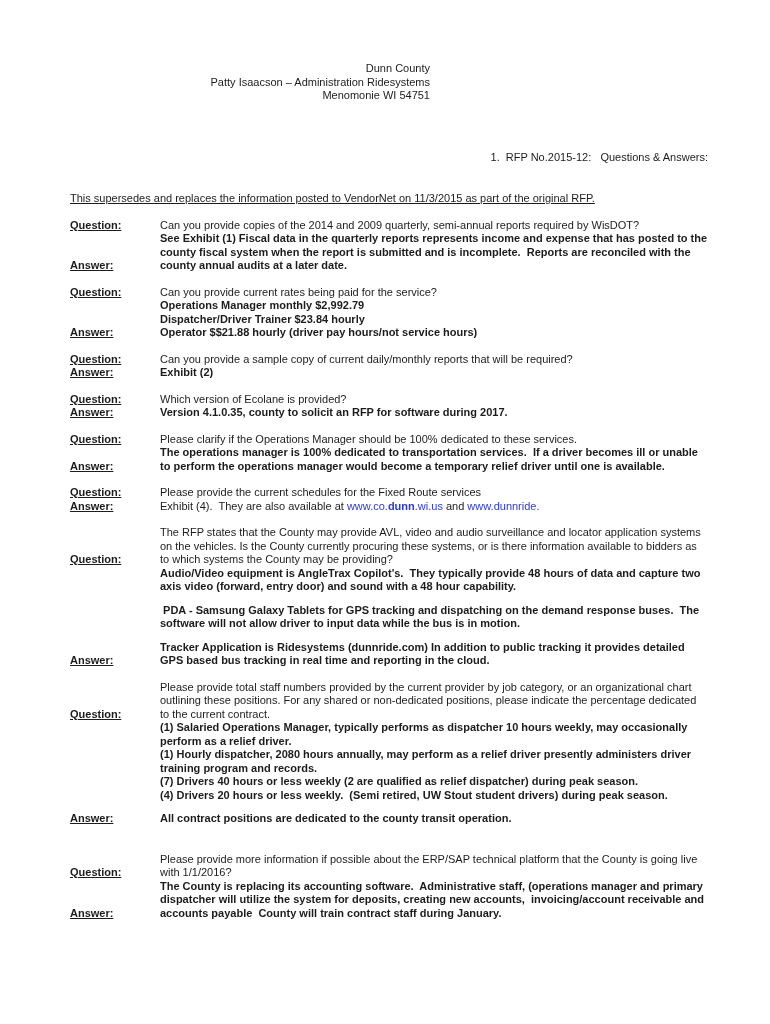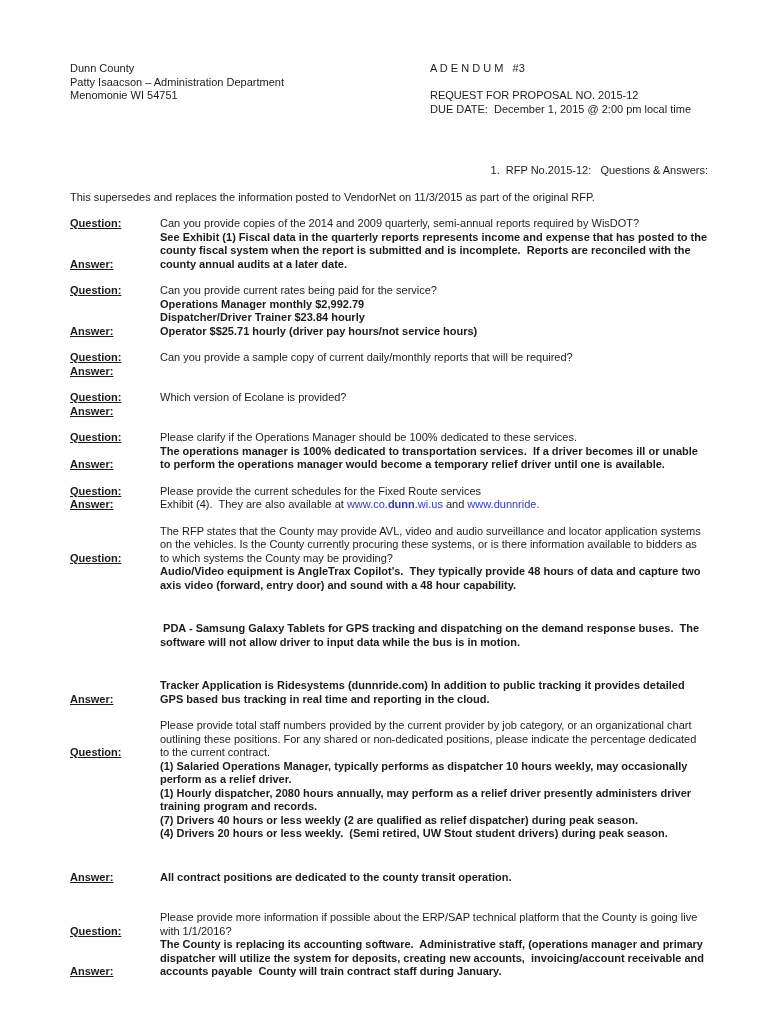--- a/index.html
+++ b/index.html
@@ -9,56 +9,50 @@
     background:#ffffff;
     box-sizing:border-box;
     padding:62px 62px 0 70px;
     overflow:hidden;
     font-family:"Liberation Sans", sans-serif;
     font-size:11px;
     line-height:13.5px;
     color:#1c1c1c;
   }
   .header{display:flex;}
-  .header-left{width:360px;flex:0 0 360px;}
+  .header-left{width:360px;flex:0 0 360px;text-align:right;}
   .header-right{flex:1;}
   .hline{white-space:pre-wrap;min-height:13.5px;}
   .heading{margin-top:48px;white-space:pre-wrap;text-align:right;}
-  .intro{margin-top:13px;white-space:pre-wrap;}
+  .intro{margin-top:28px;white-space:pre-wrap;text-decoration:underline;}
   .qa-list{margin:0;}
   .qa-block{margin-top:13px;}
   .qa-block.extra-gap{margin-top:27px;}
   .row{display:flex;align-items:flex-end;}
   .label{
     width:90px;flex:0 0 90px;
     font-weight:bold;
     text-decoration:underline;
   }
   .content{flex:1;white-space:pre-wrap;}
   .para{white-space:pre-wrap;}
-  .para.gap{margin-top:30px;}
+  .para.gap{margin-top:10px;}
   .bold{font-weight:bold;}
   .link{color:#2c3ad0;text-decoration:none;cursor:pointer;}
 </style>
 </head>
 <body>
 
 <div class="page">
 
   <div class="header">
     <div class="header-left">
       <div class="hline">Dunn County</div>
-      <div class="hline">Patty Isaacson – Administration Department</div>
+      <div class="hline">Patty Isaacson – Administration Ridesystems</div>
       <div class="hline">Menomonie WI 54751</div>
-    </div>
-    <div class="header-right">
-      <div class="hline">A D E N D U M   #3</div>
-      <div class="hline"></div>
-      <div class="hline">REQUEST FOR PROPOSAL NO. 2015-12</div>
-      <div class="hline">DUE DATE:  December 1, 2015 @ 2:00 pm local time</div>
     </div>
   </div>
 
   <div class="heading">1.  RFP No.2015-12:   Questions &amp; Answers:</div>
 
   <div class="intro">This supersedes and replaces the information posted to VendorNet on 11/3/2015 as part of the original RFP.</div>
 
   <div class="qa-list" id="qa-container">
   <div class="qa-block">
     <div class="row">
@@ -71,41 +65,43 @@
     </div>
   </div>
 
   <div class="qa-block">
     <div class="row">
       <span class="label">Question:</span>
       <div class="content">Can you provide current rates being paid for the service?</div>
     </div>
     <div class="row">
       <span class="label">Answer:</span>
-      <div class="content"><div class="para bold"><span>Operations Manager monthly $2,992.79</span></div><div class="para bold"><span>Dispatcher/Driver Trainer $23.84 hourly</span></div><div class="para bold"><span>Operator $$25.71 hourly (driver pay hours/not service hours)</span></div></div>
+      <div class="content"><div class="para bold"><span>Operations Manager monthly $2,992.79</span></div><div class="para bold"><span>Dispatcher/Driver Trainer $23.84 hourly</span></div><div class="para bold"><span>Operator $$21.88 hourly (driver pay hours/not service hours)</span></div></div>
     </div>
   </div>
 
   <div class="qa-block">
     <div class="row">
       <span class="label">Question:</span>
       <div class="content">Can you provide a sample copy of current daily/monthly reports that will be required?</div>
     </div>
     <div class="row">
       <span class="label">Answer:</span>
+      <div class="content"><div class="para bold"><span>Exhibit (2)</span></div></div>
     </div>
   </div>
 
   <div class="qa-block">
     <div class="row">
       <span class="label">Question:</span>
       <div class="content">Which version of Ecolane is provided?</div>
     </div>
     <div class="row">
       <span class="label">Answer:</span>
+      <div class="content"><div class="para bold"><span>Version 4.1.0.35, county to solicit an RFP for software during 2017.</span></div></div>
     </div>
   </div>
 
   <div class="qa-block">
     <div class="row">
       <span class="label">Question:</span>
       <div class="content">Please clarify if the Operations Manager should be 100% dedicated to these services.</div>
     </div>
     <div class="row">
       <span class="label">Answer:</span>

